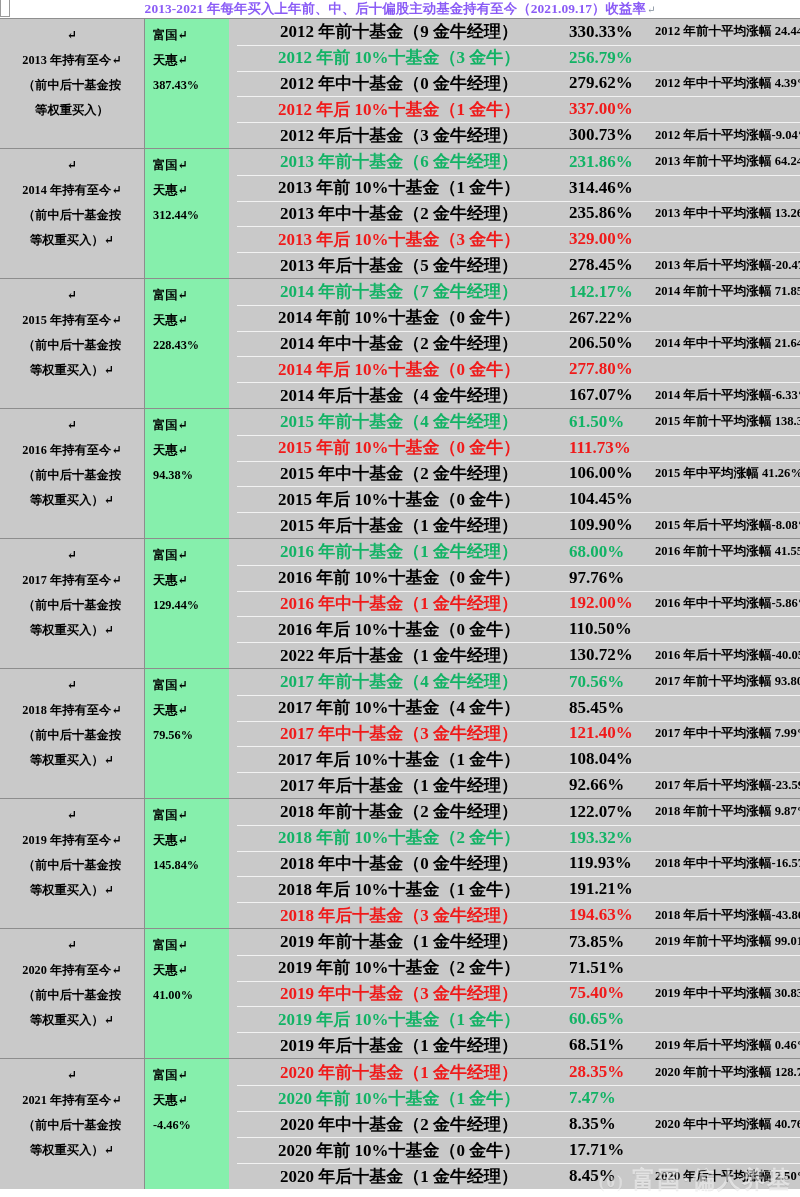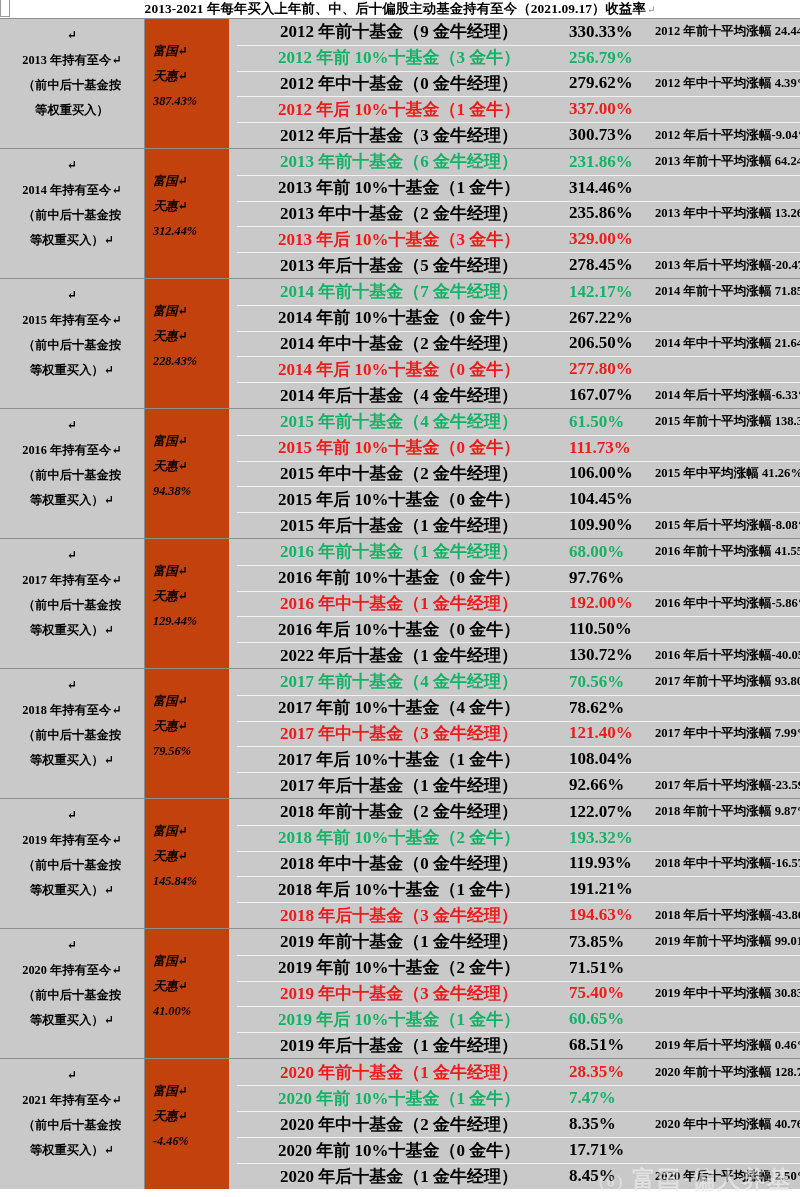--- a/index.html
+++ b/index.html
@@ -15,21 +15,21 @@
   
   .titlebar{
     position:relative;height:18px;background:#ffffff;
     display:flex;align-items:center;justify-content:center;
   }
   .doc-corner{
     position:absolute;left:0;top:-3px;width:10px;height:20px;
     border:1px solid #9a9a9a;background:#ffffff;box-sizing:border-box;
   }
   .doc-title{
-    font-size:13.4px;font-weight:bold;color:#000000;letter-spacing:.1px;
+    font-size:13.4px;font-weight:bold;color:#8b5cf6;letter-spacing:.1px;
     white-space:nowrap;
   }
   .pilcrow{color:#9aa0a6;font-size:10px;font-weight:normal;padding-left:1px;}
   .pilcrow.blue{color:#7f8c9a;}
 
   
   .table{
     position:relative;width:800px;background:#c9c9c9;
     border-top:1px solid #8f8f8f;
   }
@@ -50,23 +50,22 @@
     background:#c9c9c9;
   }
   .c-period .ln{
     font-size:12.3px;color:#000;line-height:25px;white-space:nowrap;
     text-align:center;font-weight:bold;
   }
 
   
   .c-fund{
     width:84px;flex:0 0 84px;
-    box-sizing:border-box;padding-top:20px;padding-left:8px;
-    background:#c2410c;
-    font-style:italic;
+    box-sizing:border-box;padding-top:4px;padding-left:8px;
+    background:#86efac;
   }
   .c-fund .ln{
     font-size:12.3px;color:#000;line-height:25px;white-space:nowrap;font-weight:bold;
   }
   .c-fund .ln.num{font-family:"Liberation Serif",serif;}
 
   
   .c-rows{flex:1 1 auto;display:flex;flex-direction:column;box-sizing:border-box;}
   .srow{
     height:26px;display:flex;align-items:center;box-sizing:border-box;
@@ -329,21 +328,21 @@
           <div class="ln num">79.56%</div>
         </div>
         <div class="c-rows">
           <div class="srow">
             <div class="cell-name tone-green">2017 年前十基金（4 金牛经理）</div>
             <div class="cell-pct tone-green">70.56%</div>
             <div class="cell-avg">2017 年前十平均涨幅 93.80%</div>
           </div>
           <div class="srow">
             <div class="cell-name tone-black">2017 年前 10%十基金（4 金牛）</div>
-            <div class="cell-pct tone-black">78.62%</div>
+            <div class="cell-pct tone-black">85.45%</div>
             <div class="cell-avg"></div>
           </div>
           <div class="srow">
             <div class="cell-name tone-red">2017 年中十基金（3 金牛经理）</div>
             <div class="cell-pct tone-red">121.40%</div>
             <div class="cell-avg">2017 年中十平均涨幅 7.99%</div>
           </div>
           <div class="srow">
             <div class="cell-name tone-black">2017 年后 10%十基金（1 金牛）</div>
             <div class="cell-pct tone-black">108.04%</div>

